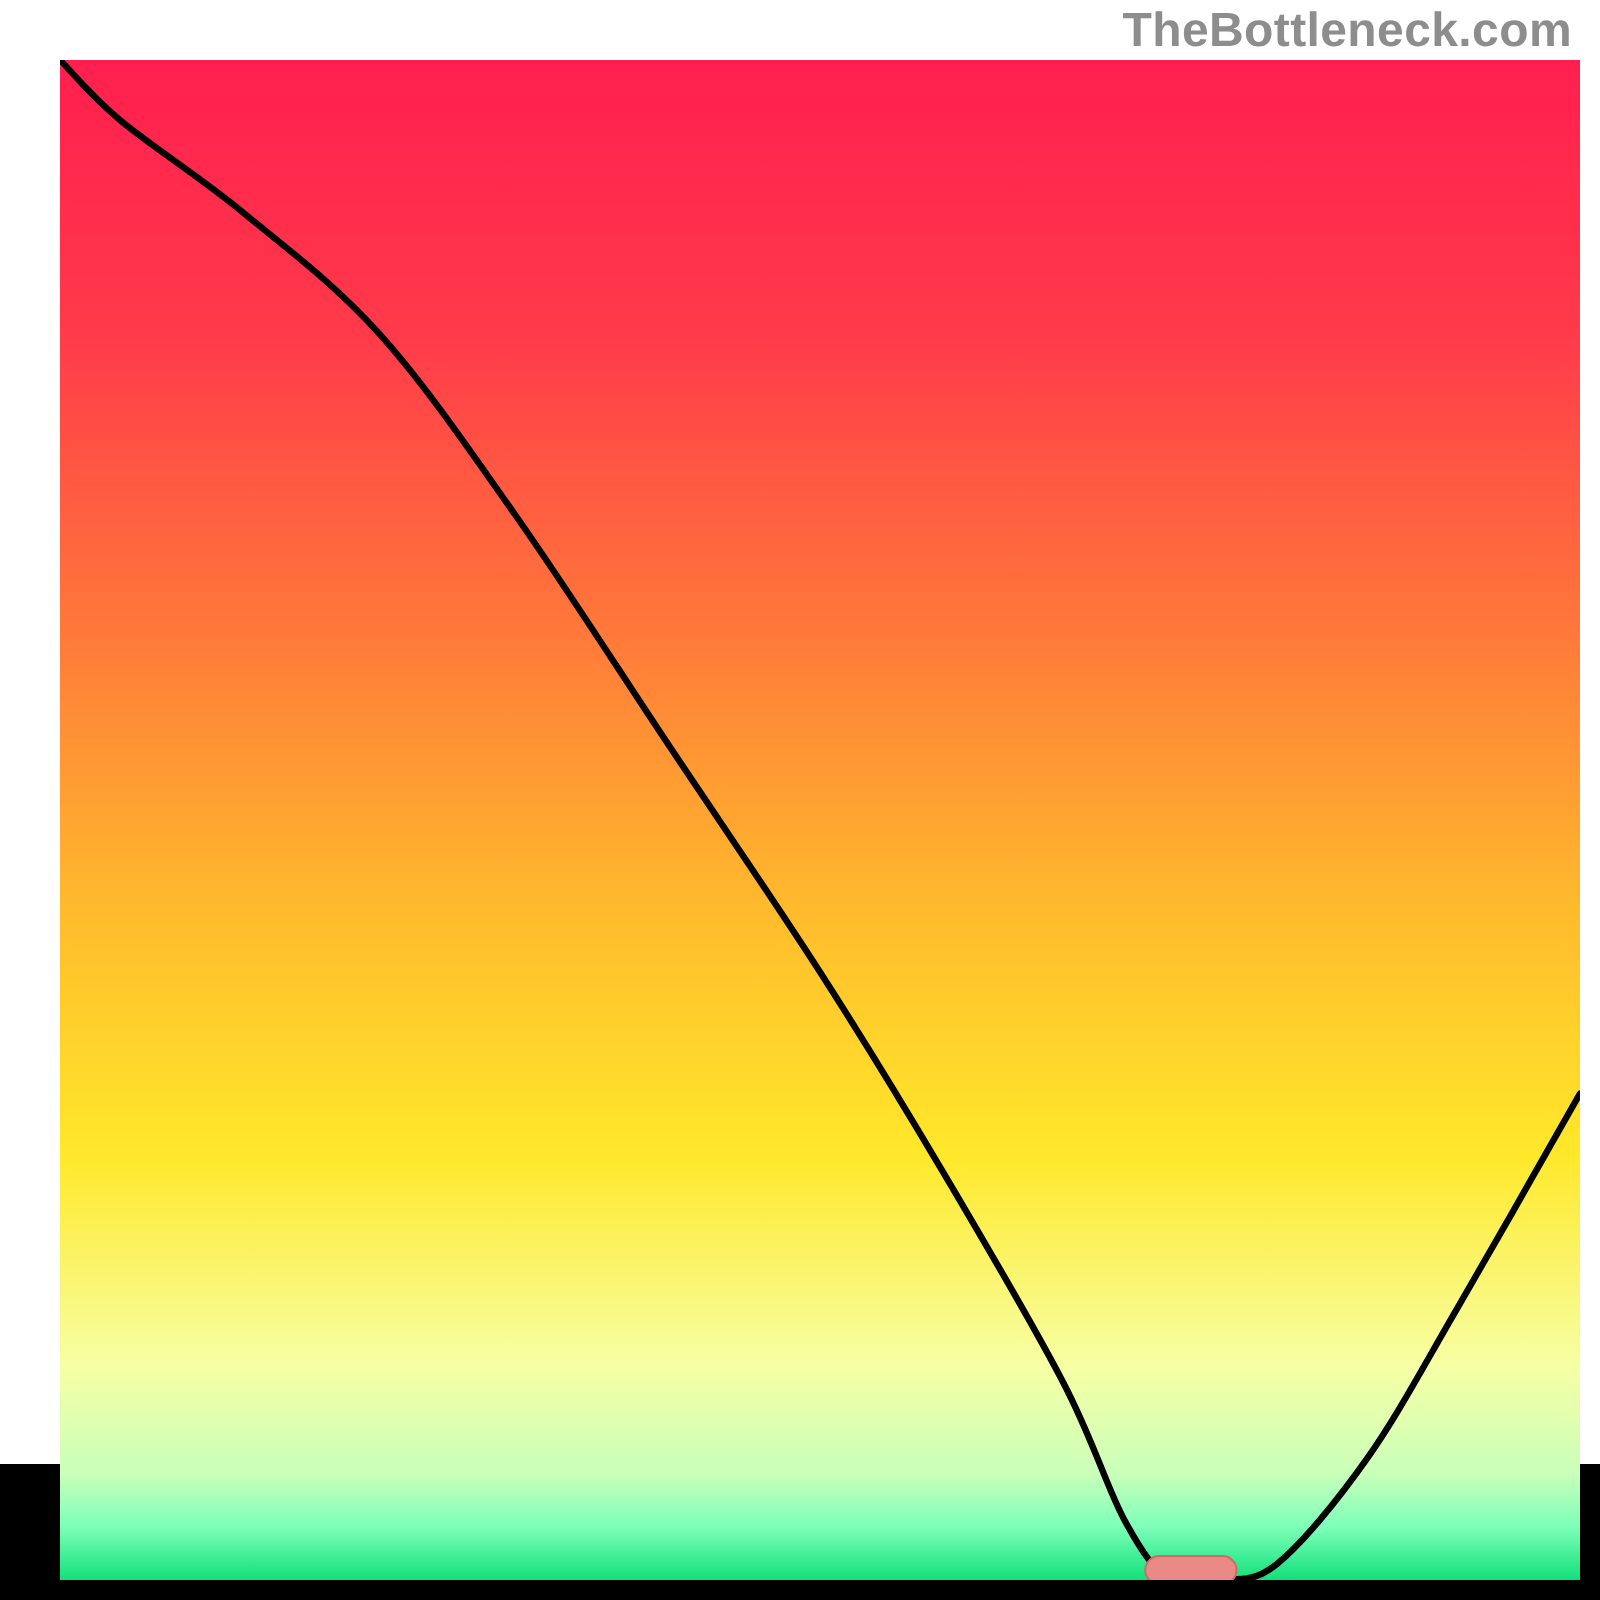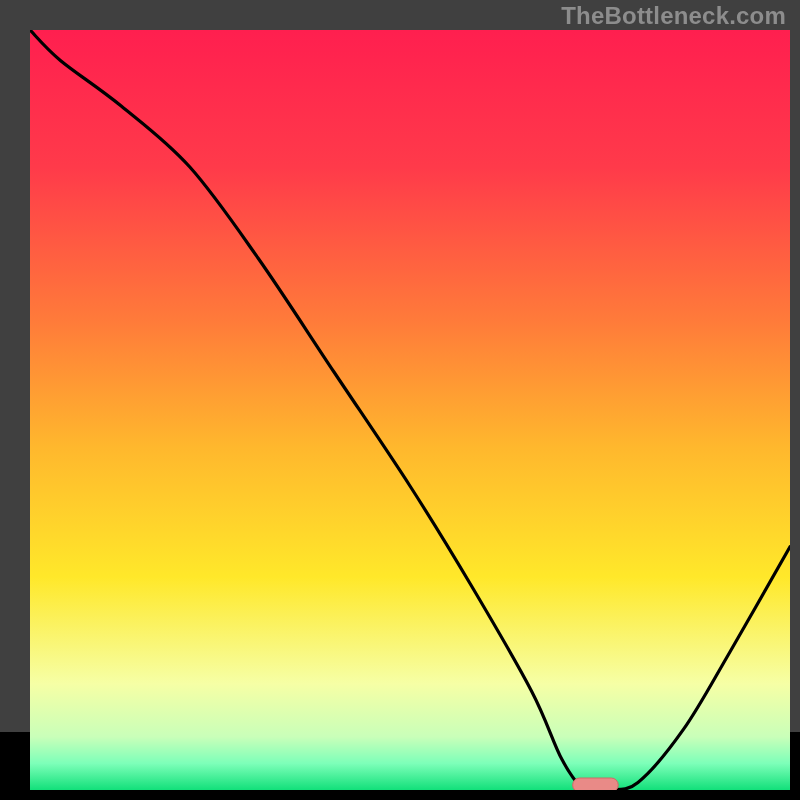--- a/index.html
+++ b/index.html
@@ -9,21 +9,21 @@
     height: 800px;
     background: #000;
     overflow: hidden;
   }
   .frame {
     position: absolute;
     left: 0;
     top: 0;
     width: 800px;
     height: 732px;
-    background: #404040;
+    background: #ffffff;
   }
   .watermark {
     position: absolute;
     top: 2px;
     right: 14px;
     font-family: Arial, Helvetica, sans-serif;
     font-size: 24px;
     font-weight: 600;
     color: #8d8d8d;
     letter-spacing: 0.2px;

